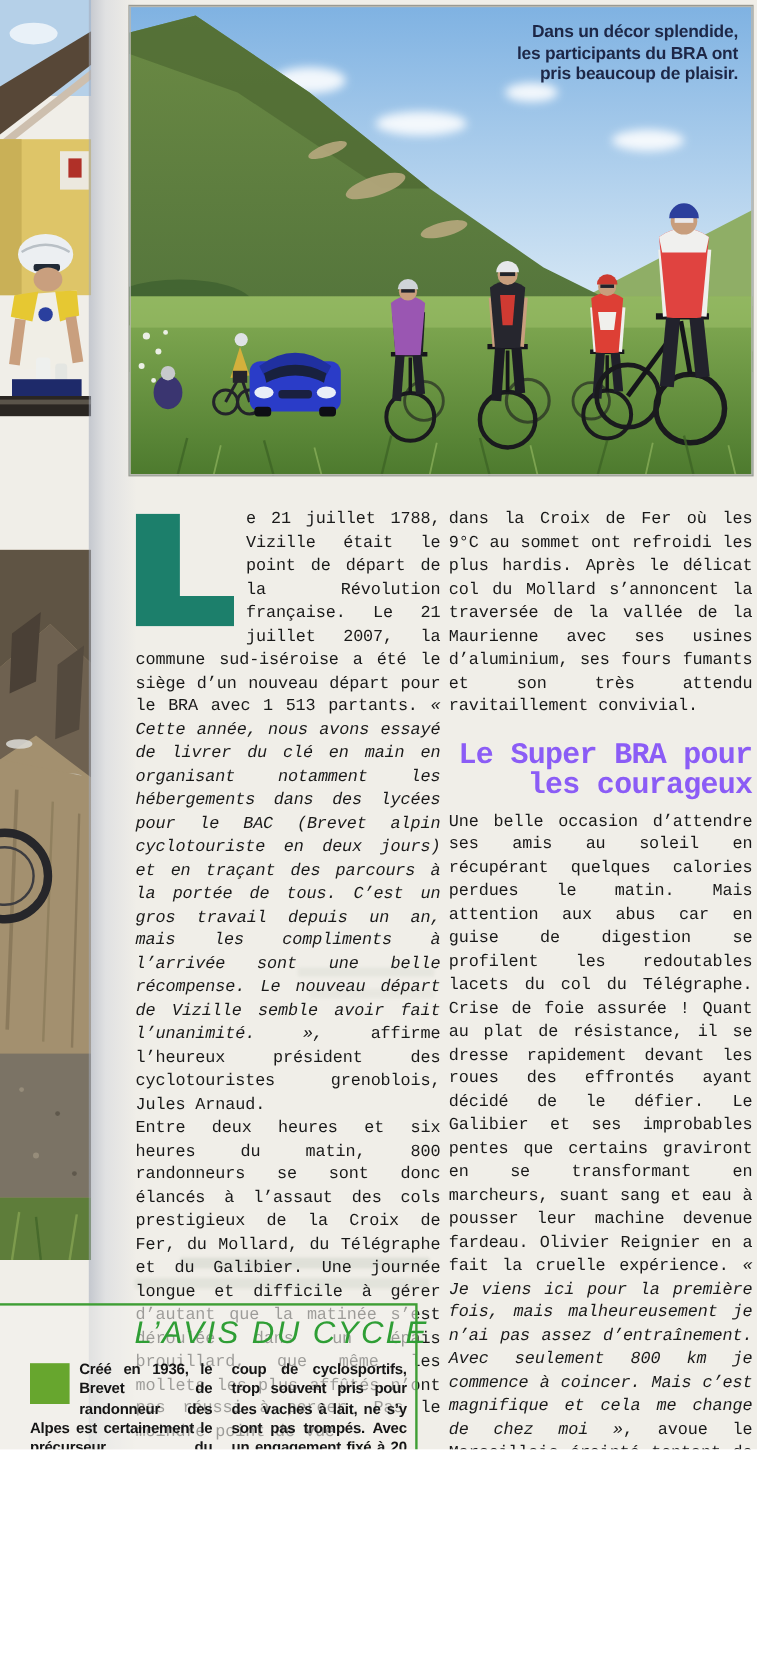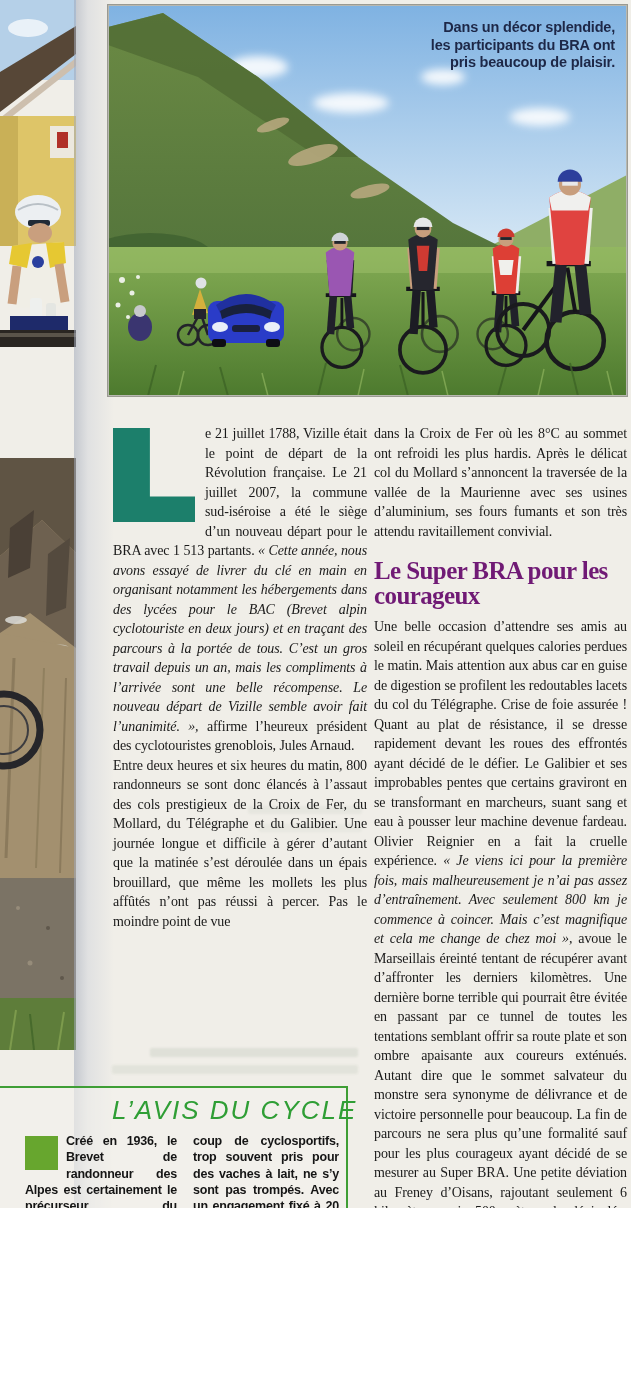--- a/index.html
+++ b/index.html
@@ -29,33 +29,33 @@
     font-weight:700;font-size:14.5px;line-height:17.5px;
     text-align:right;color:#1d2747;white-space:pre-line;
     letter-spacing:-0.2px;
   }
   
   .col{position:absolute;top:424px;}
   .col-left{left:113px;width:254px;}
   .col-right{left:374px;width:253px;}
   .body-text{
     margin:0;font-size:14px;line-height:19.5px;text-align:justify;
-    color:#191919;letter-spacing:-0.1px;
+    color:#191919;letter-spacing:-0.1px;font-family:Liberation Mono, monospace;
   }
   .quote{font-style:italic;}
   .dropcap{
     float:left;width:82px;height:94px;margin:4px 10px 2px 0;
     background:#1c7f6b;
     clip-path:polygon(0 0,45% 0,45% 73%,100% 73%,100% 100%,0 100%);
   }
   h2.section-heading{
     margin:17px 0 9px 0;
-    font-family:Liberation Serif, serif;
+    font-family:Liberation Mono, monospace;
     font-weight:700;font-size:25px;line-height:25px;
-    letter-spacing:-0.6px;color:#701a75;
+    letter-spacing:-0.6px;color:#8b5cf6;text-align:right;
   }
   .end-mark{
     float:right;font-style:normal;font-size:15px;line-height:19.5px;color:#141414;
   }
   
   .avis-box{
     position:absolute;left:-12px;top:1086px;width:360px;height:279px;
     border:2px solid #3f9e35;background:rgba(244,242,236,.6);
     box-sizing:border-box;
   }
@@ -306,21 +306,21 @@
   <div class="ghost" style="left:112px;top:1065px;width:246px;height:9px;opacity:.8"></div>
 
   <section class="col col-left">
     <p class="body-text">
       <span class="dropcap" aria-label="L"></span><span>e 21 juillet 1788, Vizille était le point de départ de la Révolution française. Le 21 juillet 2007, la commune sud-iséroise a été le siège d’un nouveau départ pour le BRA avec 1 513 partants. </span><span class="quote">« Cette année, nous avons essayé de livrer du clé en main en organisant notamment les hébergements dans des lycées pour le BAC (Brevet alpin cyclotouriste en deux jours) et en traçant des parcours à la portée de tous. C’est un gros travail depuis un an, mais les compliments à l’arrivée sont une belle récompense. Le nouveau départ de Vizille semble avoir fait l’unanimité. »,</span><span> affirme l’heureux président des cyclotouristes grenoblois, Jules Arnaud.</span>
     </p>
     <p class="body-text">Entre deux heures et six heures du matin, 800 randonneurs se sont donc élancés à l’assaut des cols prestigieux de la Croix de Fer, du Mollard, du Télégraphe et du Galibier. Une journée longue et difficile à gérer d’autant que la matinée s’est déroulée dans un épais brouillard, que même les mollets les plus affûtés n’ont pas réussi à percer. Pas le moindre point de vue</p>
   </section>
 
   <section class="col col-right">
-    <p class="body-text">dans la Croix de Fer où les 8°C au sommet ont refroidi les plus hardis. Après le délicat col du Mollard s’annoncent la traversée de la vallée de la Maurienne avec ses usines d’aluminium, ses fours fumants et son très attendu ravitaillement convivial.</p>
+    <p class="body-text">dans la Croix de Fer où les 9°C au sommet ont refroidi les plus hardis. Après le délicat col du Mollard s’annoncent la traversée de la vallée de la Maurienne avec ses usines d’aluminium, ses fours fumants et son très attendu ravitaillement convivial.</p>
     <h2 class="section-heading">Le Super BRA pour les courageux</h2>
     <p class="body-text">
       <span>Une belle occasion d’attendre ses amis au soleil en récupérant quelques calories perdues le matin. Mais attention aux abus car en guise de digestion se profilent les redoutables lacets du col du Télégraphe. Crise de foie assurée ! Quant au plat de résistance, il se dresse rapidement devant les roues des effrontés ayant décidé de le défier. Le Galibier et ses improbables pentes que certains graviront en se transformant en marcheurs, suant sang et eau à pousser leur machine devenue fardeau. Olivier Reignier en a fait la cruelle expérience. </span><span class="quote">« Je viens ici pour la première fois, mais malheureusement je n’ai pas assez d’entraînement. Avec seulement 800 km je commence à coincer. Mais c’est magnifique et cela me change de chez moi »</span><span>, avoue le Marseillais éreinté tentant de récupérer avant d’affronter les derniers kilomètres. Une dernière borne terrible qui pourrait être évitée en passant par ce tunnel de toutes les tentations semblant offrir sa route plate et son ombre apaisante aux coureurs exténués. Autant dire que le sommet salvateur du monstre sera synonyme de délivrance et de victoire personnelle pour beaucoup. La fin de parcours ne sera plus qu’une formalité sauf pour les plus courageux ayant décidé de se mesurer au Super BRA. Une petite déviation au Freney d’Oisans, rajoutant seulement 6 kilomètres mais 500 mètres de dénivelée, pour atterrir dans les premiers lacets de la montée de l’Alpe-d’Huez.</span>
       <span class="end-mark">■</span>
     </p>
   </section>
 
   <aside class="avis-box">
     <h3 class="avis-title">L’AVIS  DU  CYCLE</h3>
     <div class="avis-cols">

